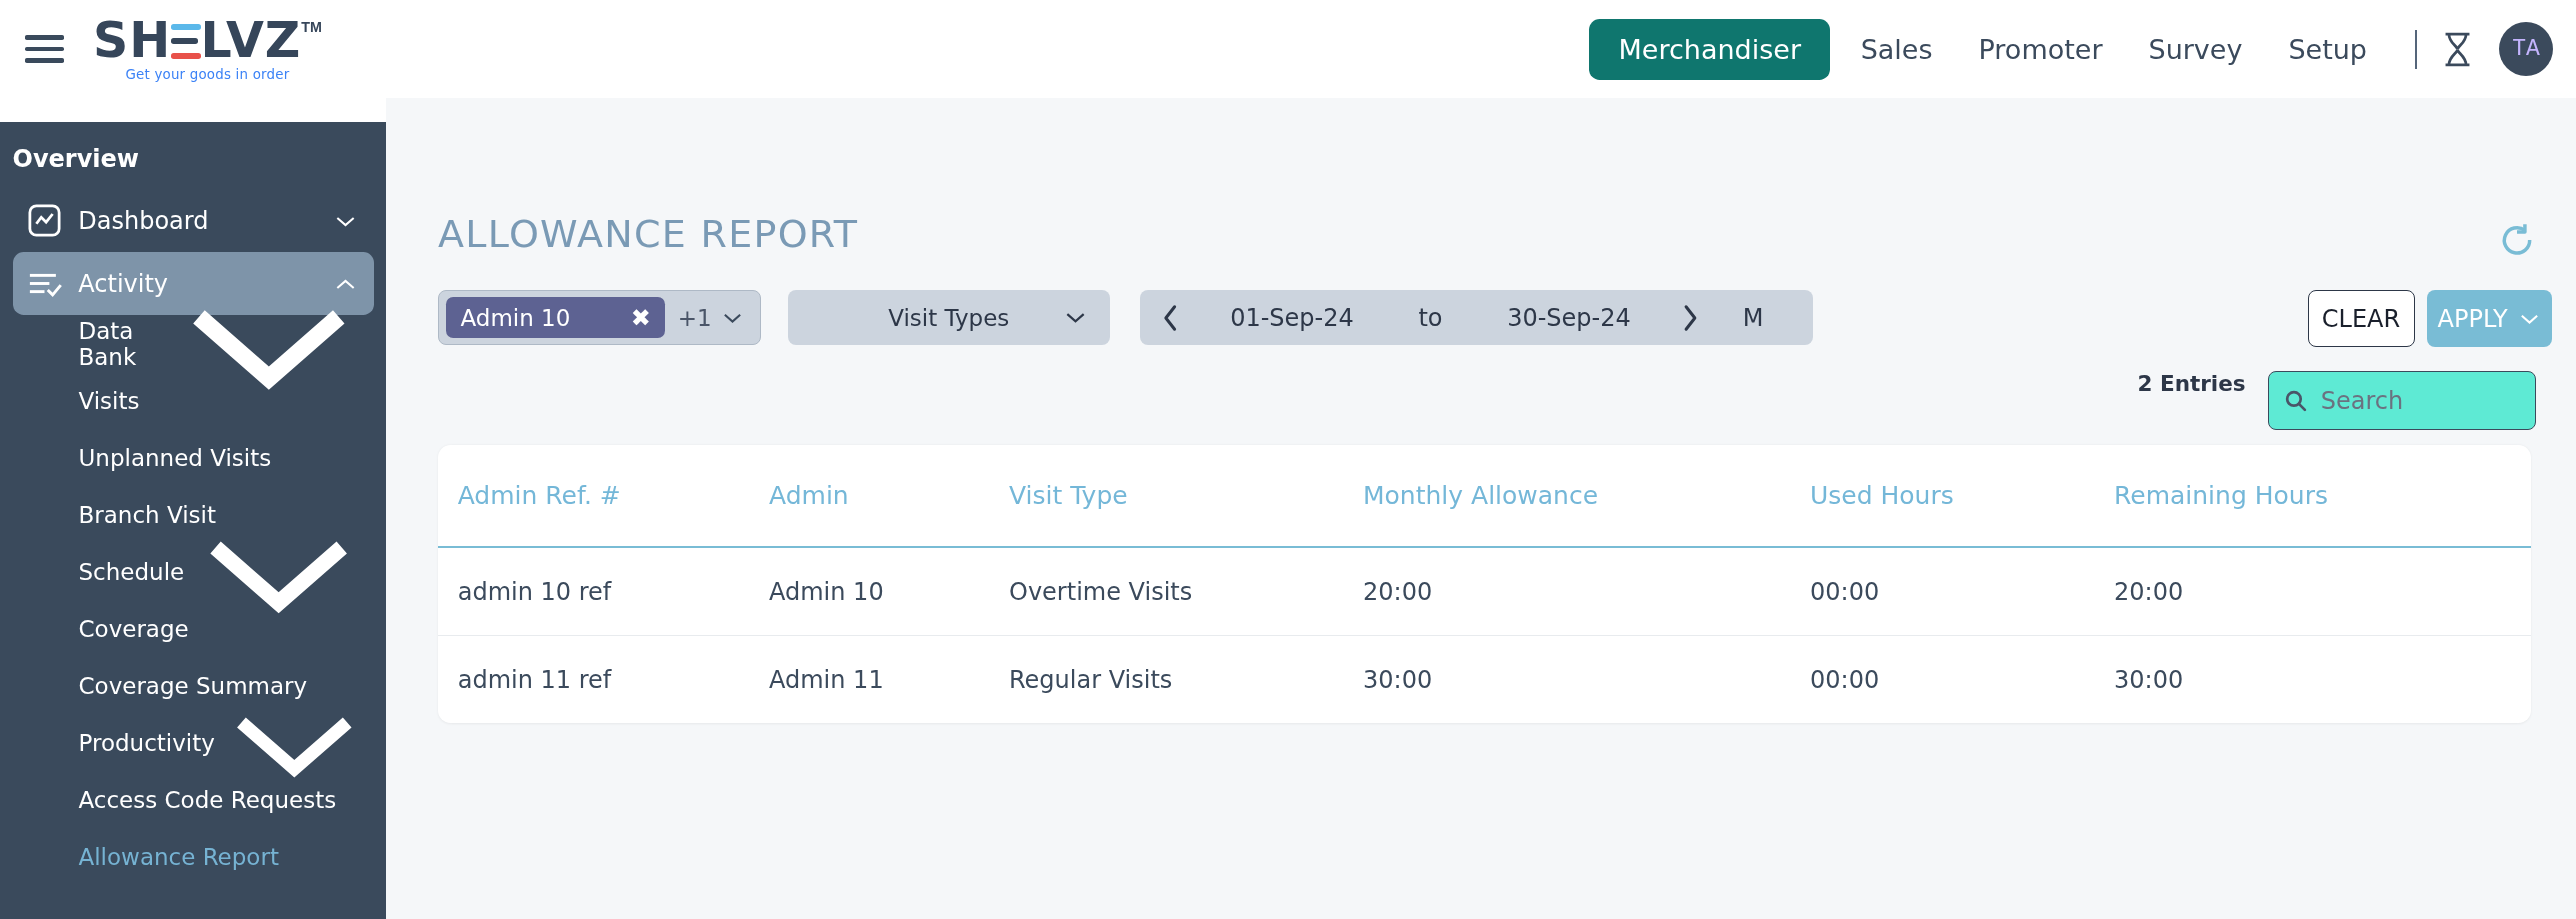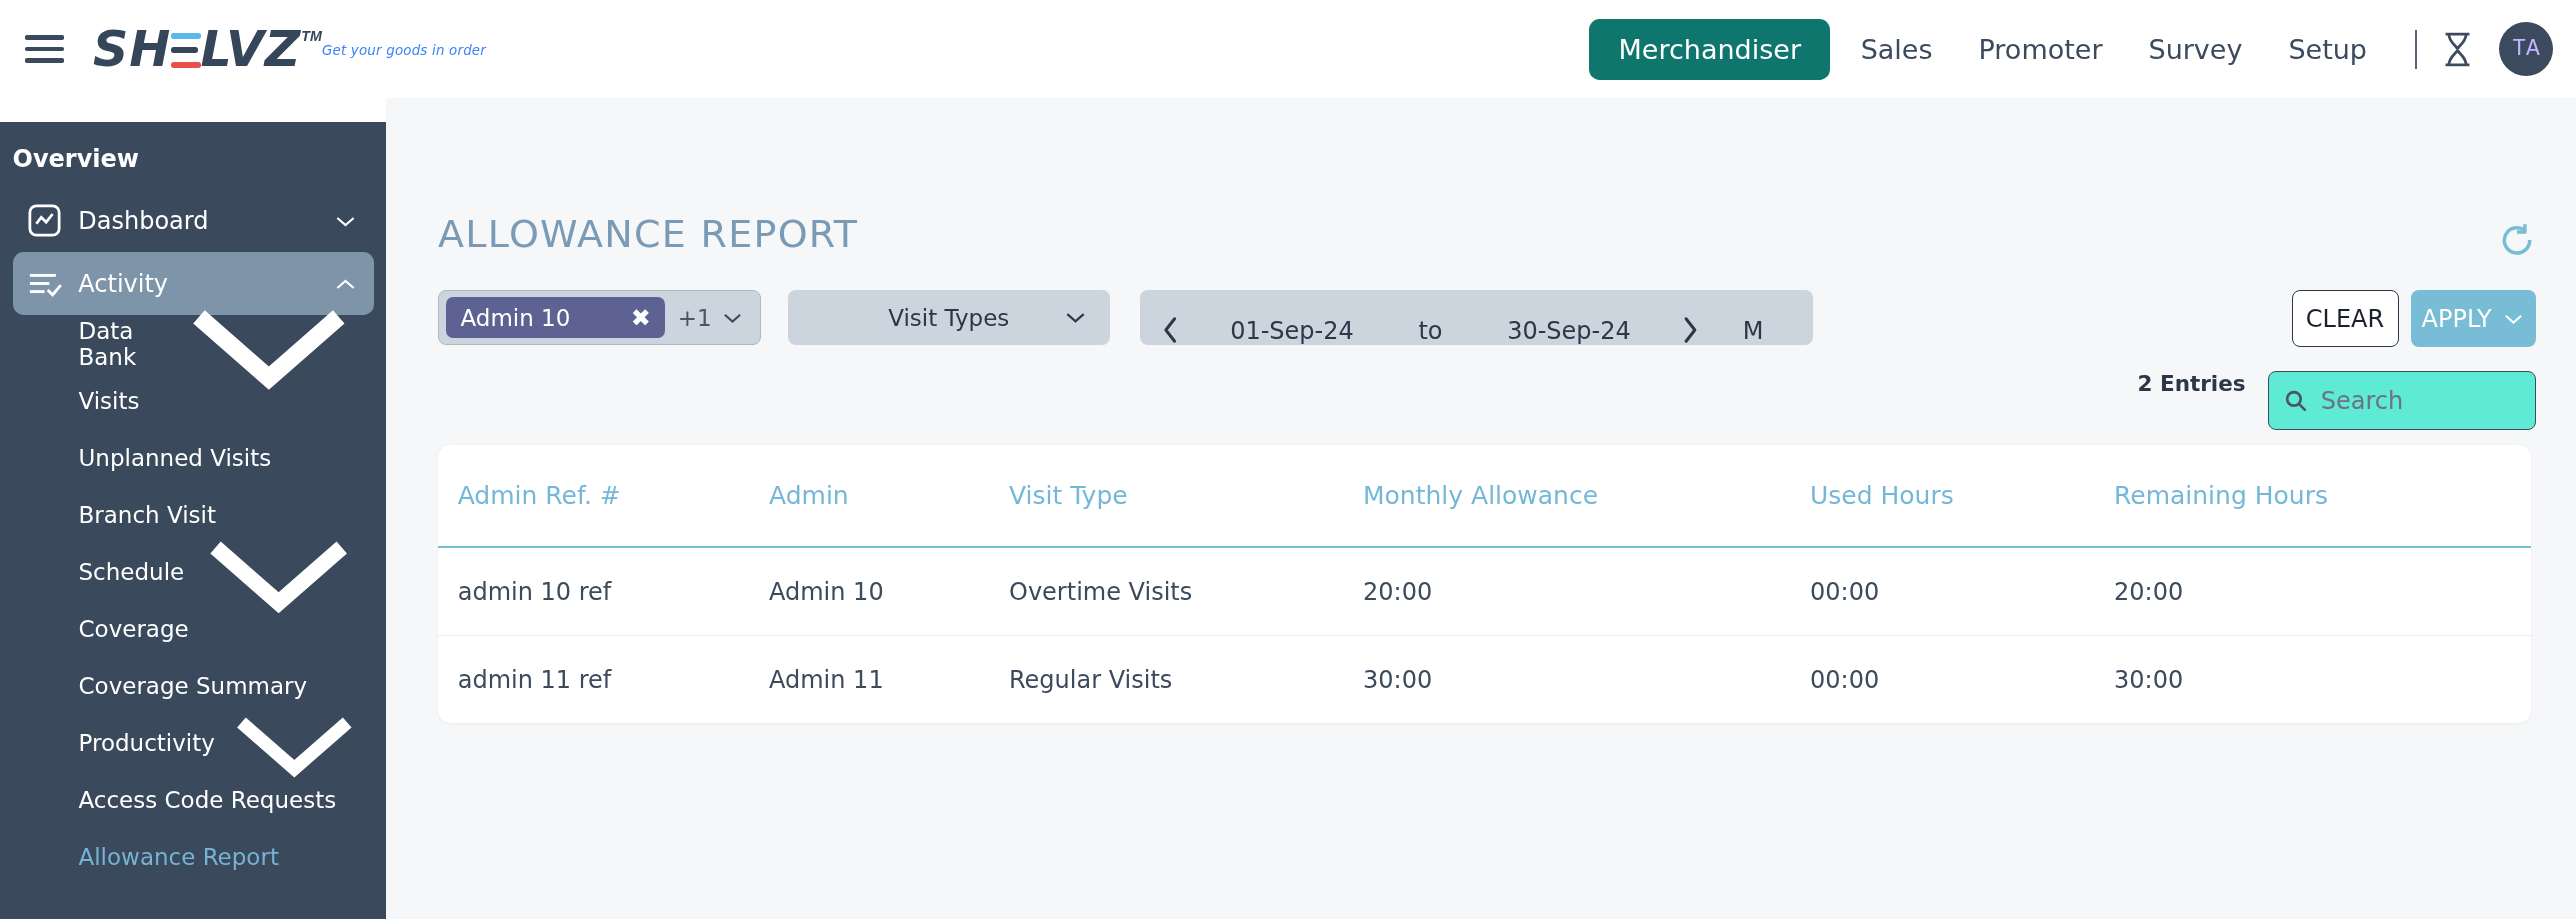--- a/index.html
+++ b/index.html
@@ -21,21 +21,21 @@
   }
   .hamburger {
     width: 50px; height: 38px;
     margin-left: 19.7px; margin-right: 14.3px;
     display: flex; flex-direction: column; justify-content: space-between;
     padding: 5.4px 5.4px;
     cursor: pointer;
   }
   .hamburger span { display:block; height: 4.5px; background: #3a4a5c; border-radius: 1.8px; }
 
-  .logo-wrap { display: flex; align-items: center; margin-left: 9px; font-style: italic; }
+  .logo-wrap { display: flex; flex-direction: column; align-items: center; margin-left: 9px; }
   .logo-main { display: flex; align-items: flex-start; }
   .logo-text {
     font-family: "DejaVu Sans", sans-serif;
     font-weight: bold; font-size: 49px; letter-spacing: 0.9px;
     color: #36465a; line-height: 1;
     position: relative;
   }
   .logo-e {
     display: inline-block; position: relative; width: 29.5px; height: 49px;
     vertical-align: top;
@@ -145,31 +145,31 @@
     height: 55px; background: #ccd4de; border-radius: 8px;
     display: flex; align-items: center; justify-content: center;
     width: 322px; margin-right: 30px; cursor: pointer;
     color: #2d3748; font-size: 23px; position: relative;
     font-family: "DejaVu Sans", sans-serif;
   }
   .select-box .sel-chev { position: absolute; right: 21.5px; }
 
   .daterange {
     height: 55px; background: #ccd4de; border-radius: 8px;
-    display: flex; align-items: flex-end; width: 673px;
+    display: flex; align-items: center; width: 673px;
     color: #2d3748; font-size: 24px;
     font-family: "DejaVu Sans", sans-serif;
   }
   .daterange .arrow { padding: 0 21.5px; cursor: pointer; display: flex; align-items: center; }
   .dr-from { width: 179px; text-align: center; cursor: pointer; }
   .dr-to { width: 98px; text-align: center; }
   .dr-until { width: 179px; text-align: center; cursor: pointer; }
   .dr-m { width: 64px; text-align: center; cursor: pointer; }
 
-  .action-btns { position: absolute; right: 40px; top: 192px; display: flex; }
+  .action-btns { position: absolute; right: 24px; top: 192px; display: flex; }
   .btn-clear {
     width: 107px; height: 57px; background: #ffffff; border: 0.9px solid #2d3748;
     border-radius: 8px; display:flex; align-items:center; justify-content:center;
     font-size: 24px; color: #1a202c; cursor: pointer;
     font-family: "DejaVu Sans", sans-serif;
   }
   .btn-apply {
     width: 125px; height: 57px; background: #79bcd5; border-radius: 8px;
     display:flex; align-items:center; justify-content:center; gap:10.7px;
     font-size: 24px; color: #ffffff; cursor: pointer; margin-left: 12.5px;

